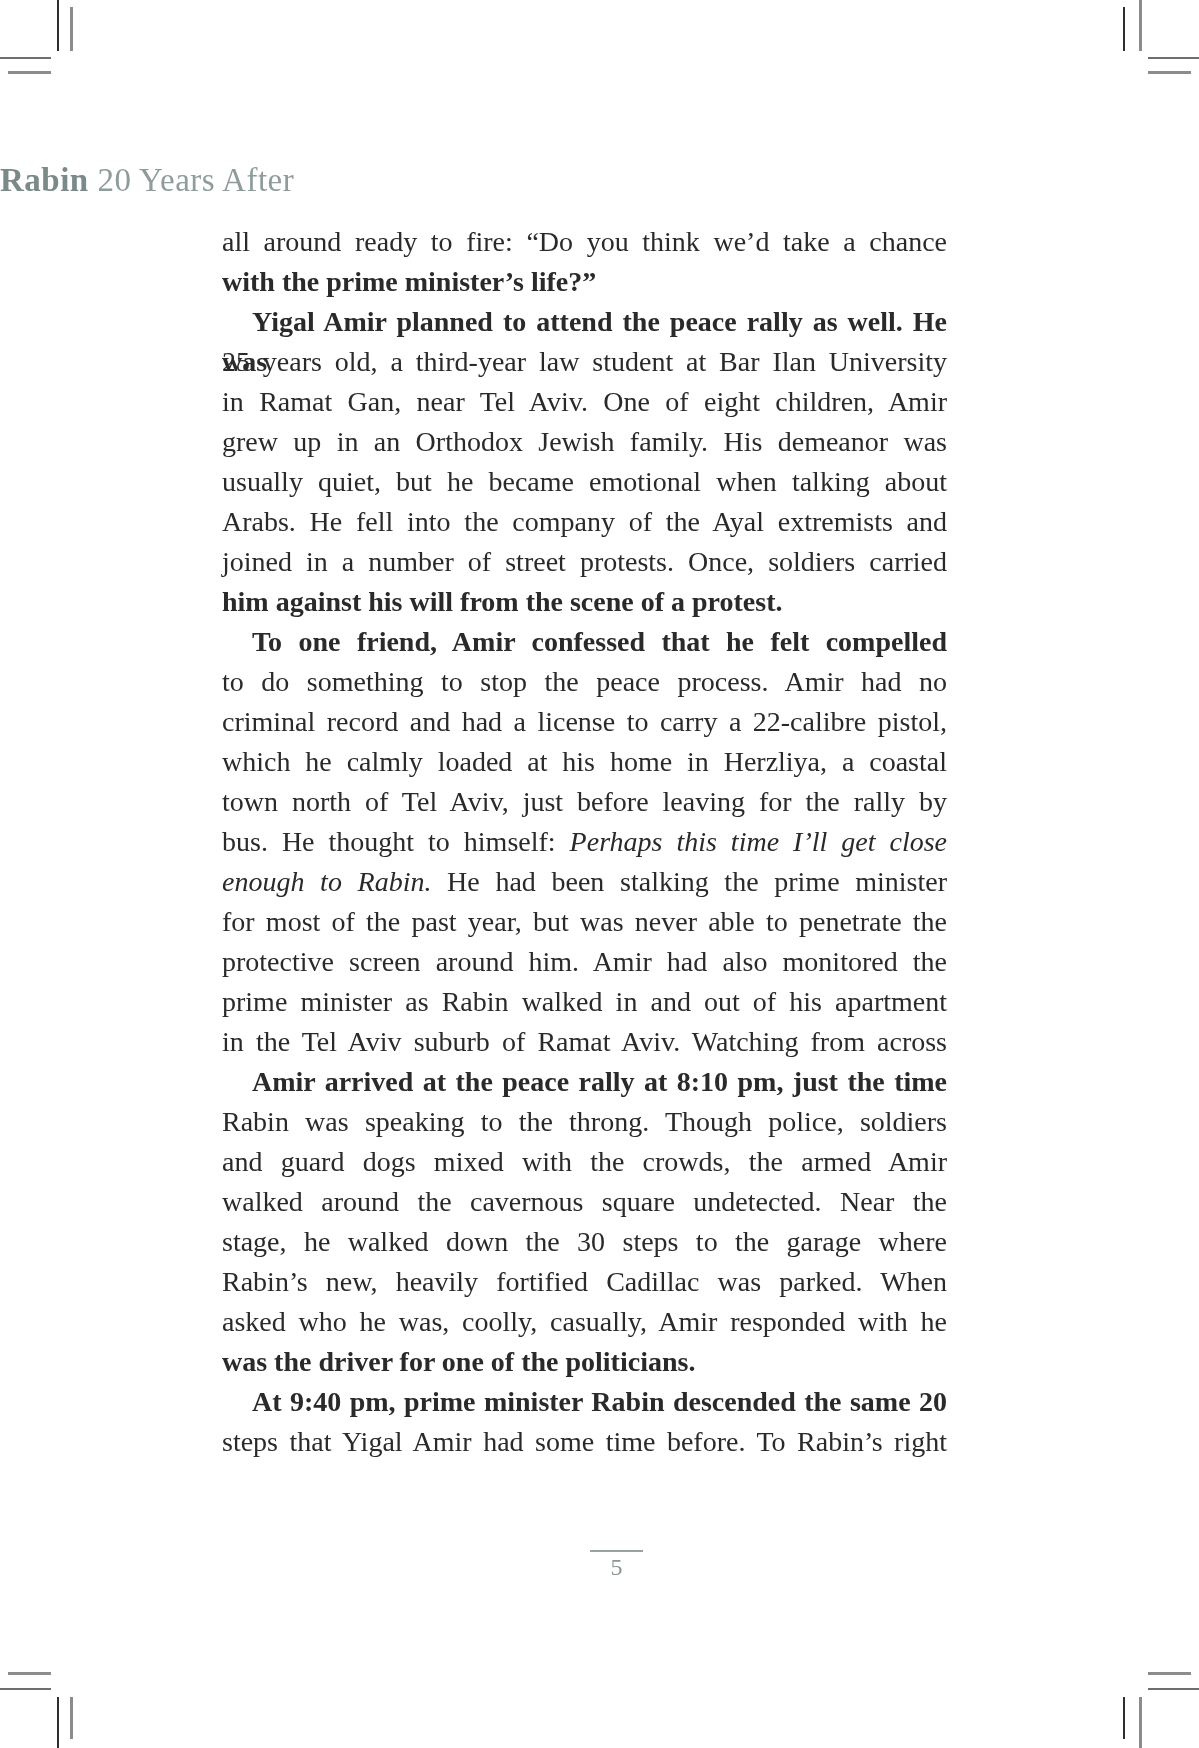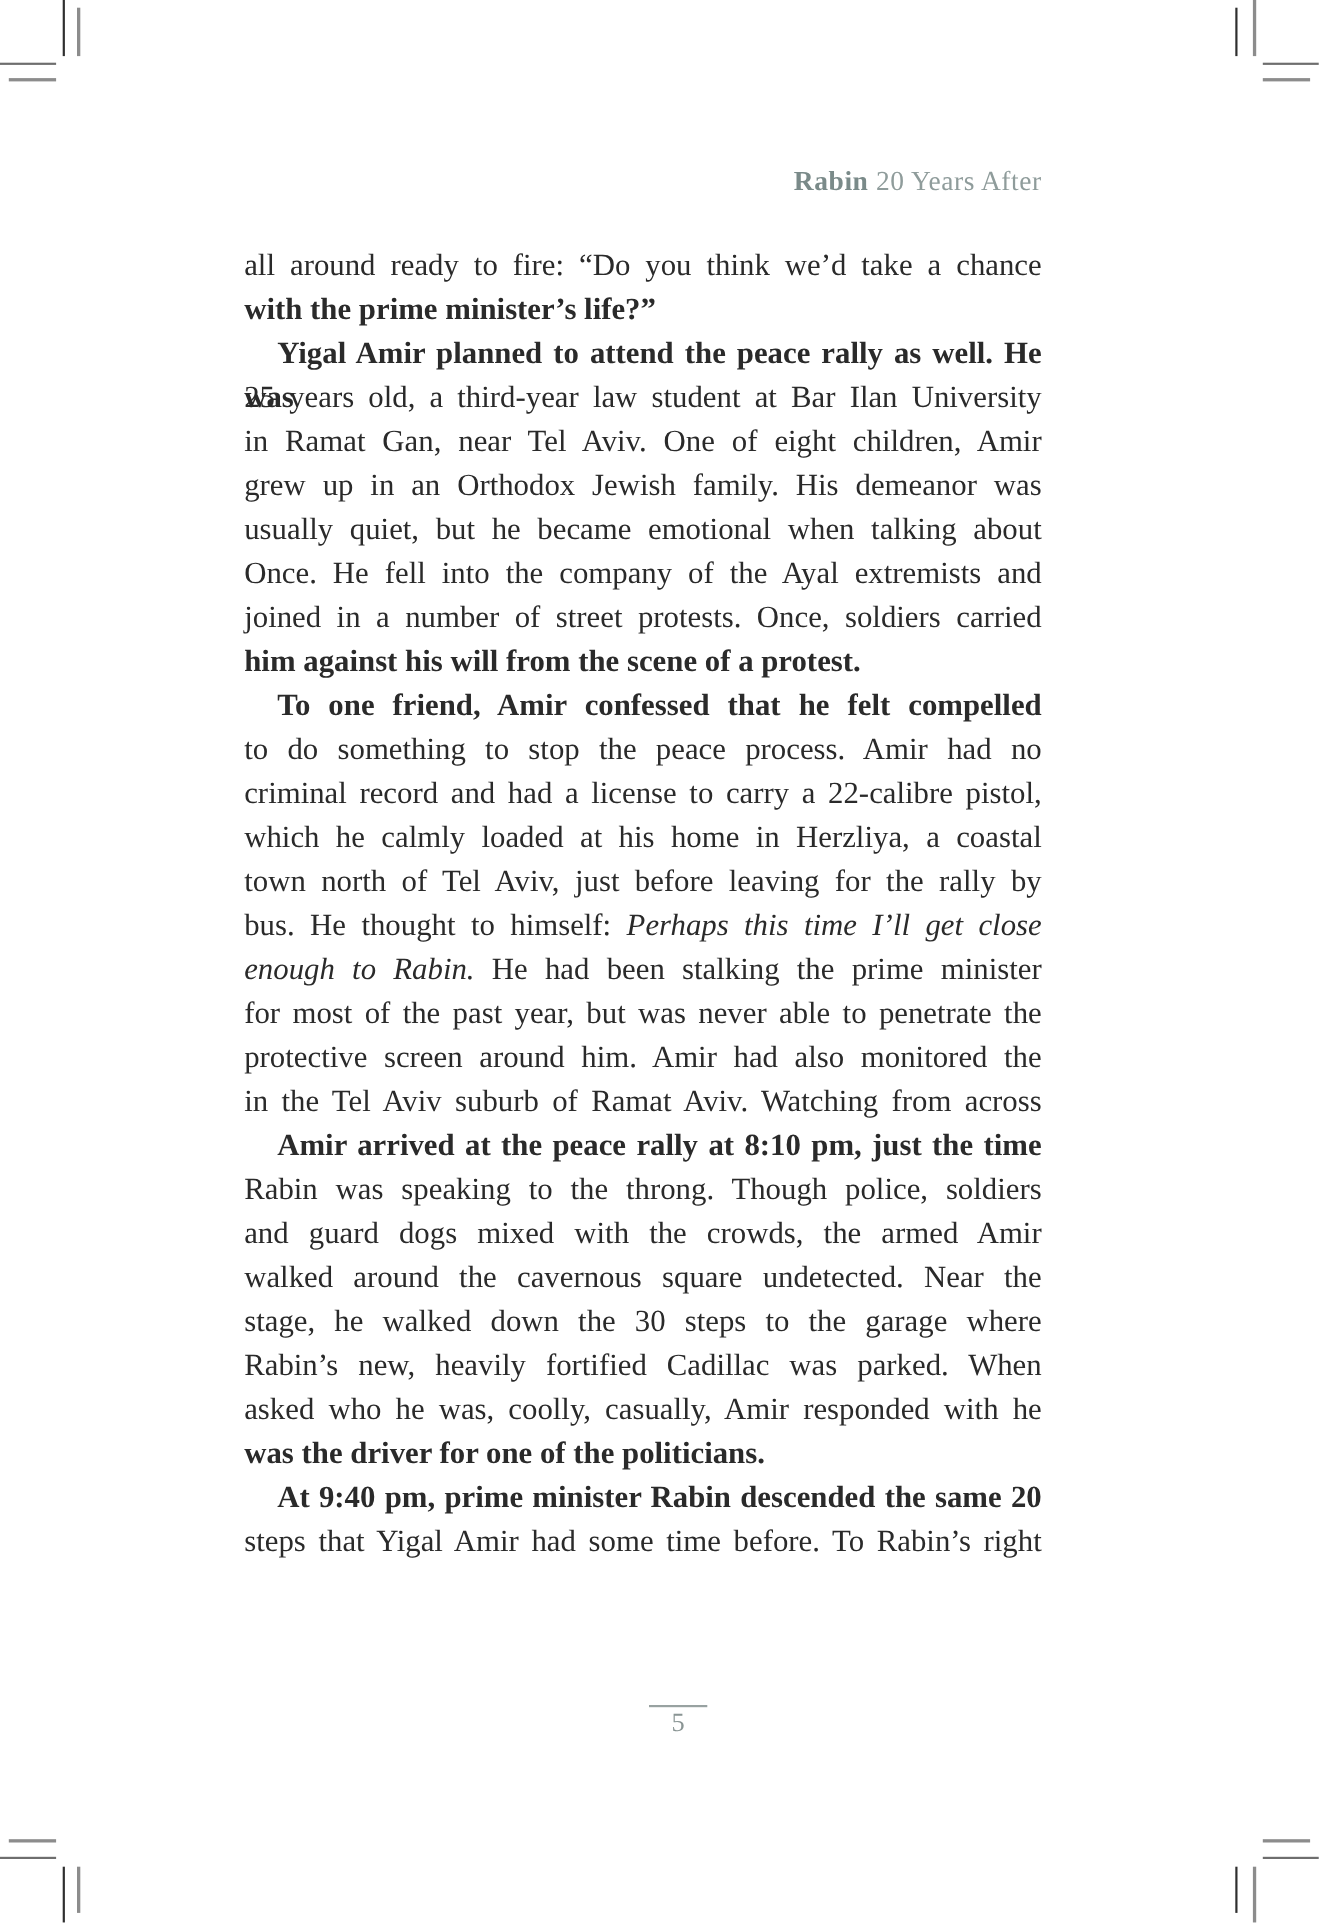--- a/index.html
+++ b/index.html
@@ -9,23 +9,23 @@
     background:#ffffff;
     font-family:"Liberation Serif", serif;
     overflow:hidden;
   }
   
   .mark { position:absolute; }
 
   
   .running-header {
     position:absolute;
-    top:152px; left:0; right:252px;
-    text-align:right;
-    font-size:25px; line-height:1.1;
+    top:162px; left:0; right:252px;
+    text-align:left;
+    font-size:33px; line-height:1.1;
     color:#8f9c9b;
     letter-spacing:0.5px;
   }
   .rh-bold { font-weight:bold; color:#7a8a89; }
 
   
   .textblock {
     position:absolute;
     left:222px; top:222px; width:725px;
     color:#2a2a2a;
@@ -81,34 +81,35 @@
       <div>
         <div class="line"><span>all around ready to fire: “Do you think we’d take a chance</span></div>
         <div class="line last"><span>with the prime minister’s life?”</span></div>
       </div>
       <div>
         <div class="line indent"><span>Yigal Amir planned to attend the peace rally as well. He was</span></div>
         <div class="line"><span>25 years old, a third-year law student at Bar Ilan University</span></div>
         <div class="line"><span>in Ramat Gan, near Tel Aviv. One of eight children, Amir</span></div>
         <div class="line"><span>grew up in an Orthodox Jewish family. His demeanor was</span></div>
         <div class="line"><span>usually quiet, but he became emotional when talking about</span></div>
-        <div class="line"><span>Once. He fell into the company of the Ayal extremists and</span></div>
+        <div class="line"><span>Arabs. He fell into the company of the Ayal extremists and</span></div>
         <div class="line"><span>joined in a number of street protests. Once, soldiers carried</span></div>
         <div class="line last"><span>him against his will from the scene of a protest.</span></div>
       </div>
       <div>
         <div class="line indent"><span>To one friend, Amir confessed that he felt compelled</span></div>
         <div class="line"><span>to do something to stop the peace process. Amir had no</span></div>
         <div class="line"><span>criminal record and had a license to carry a 22-calibre pistol,</span></div>
         <div class="line"><span>which he calmly loaded at his home in Herzliya, a coastal</span></div>
         <div class="line"><span>town north of Tel Aviv, just before leaving for the rally by</span></div>
         <div class="line"><span>bus. He thought to himself: </span><span class="it">Perhaps this time I’ll get close</span></div>
         <div class="line"><span class="it">enough to Rabin.</span><span> He had been stalking the prime minister</span></div>
         <div class="line"><span>for most of the past year, but was never able to penetrate the</span></div>
         <div class="line"><span>protective screen around him. Amir had also monitored the</span></div>
+        <div class="line"><span>prime minister as Rabin walked in and out of his apartment</span></div>
         <div class="line"><span>in the Tel Aviv suburb of Ramat Aviv. Watching from across</span></div>
       </div>
       <div>
         <div class="line indent"><span>Amir arrived at the peace rally at 8:10 pm, just the time</span></div>
         <div class="line"><span>Rabin was speaking to the throng. Though police, soldiers</span></div>
         <div class="line"><span>and guard dogs mixed with the crowds, the armed Amir</span></div>
         <div class="line"><span>walked around the cavernous square undetected. Near the</span></div>
         <div class="line"><span>stage, he walked down the 30 steps to the garage where</span></div>
         <div class="line"><span>Rabin’s new, heavily fortified Cadillac was parked. When</span></div>
         <div class="line"><span>asked who he was, coolly, casually, Amir responded with he</span></div>

